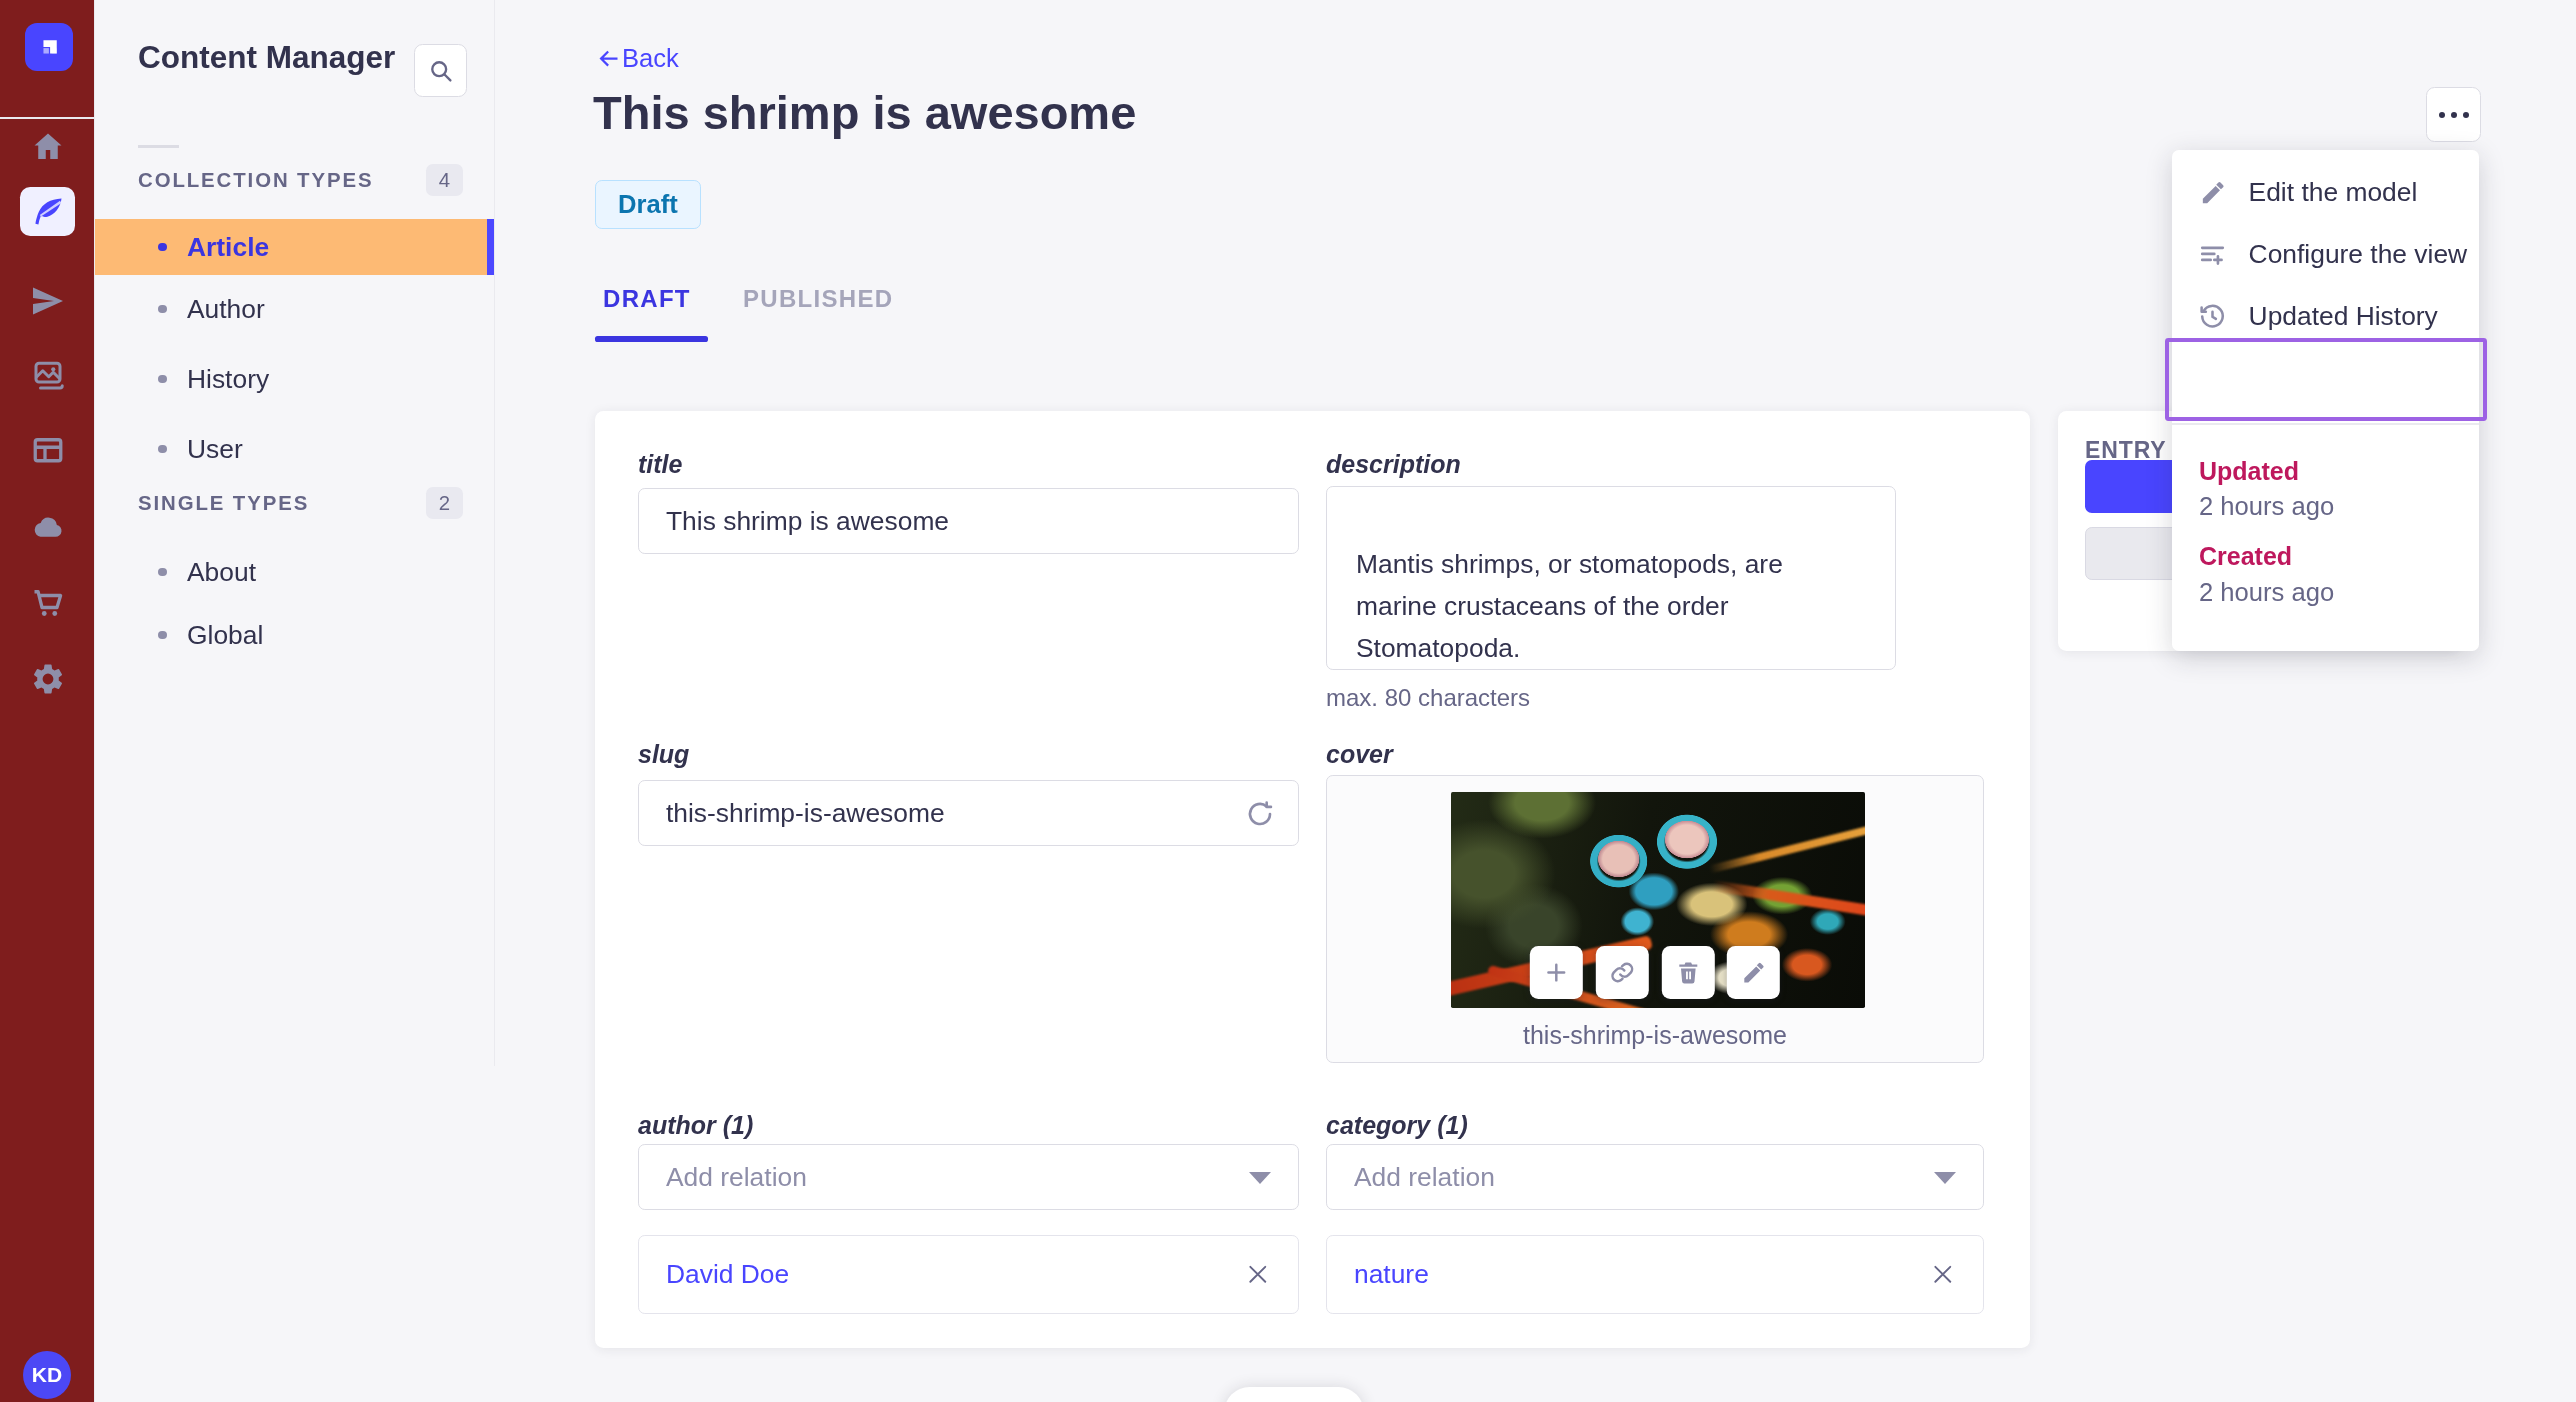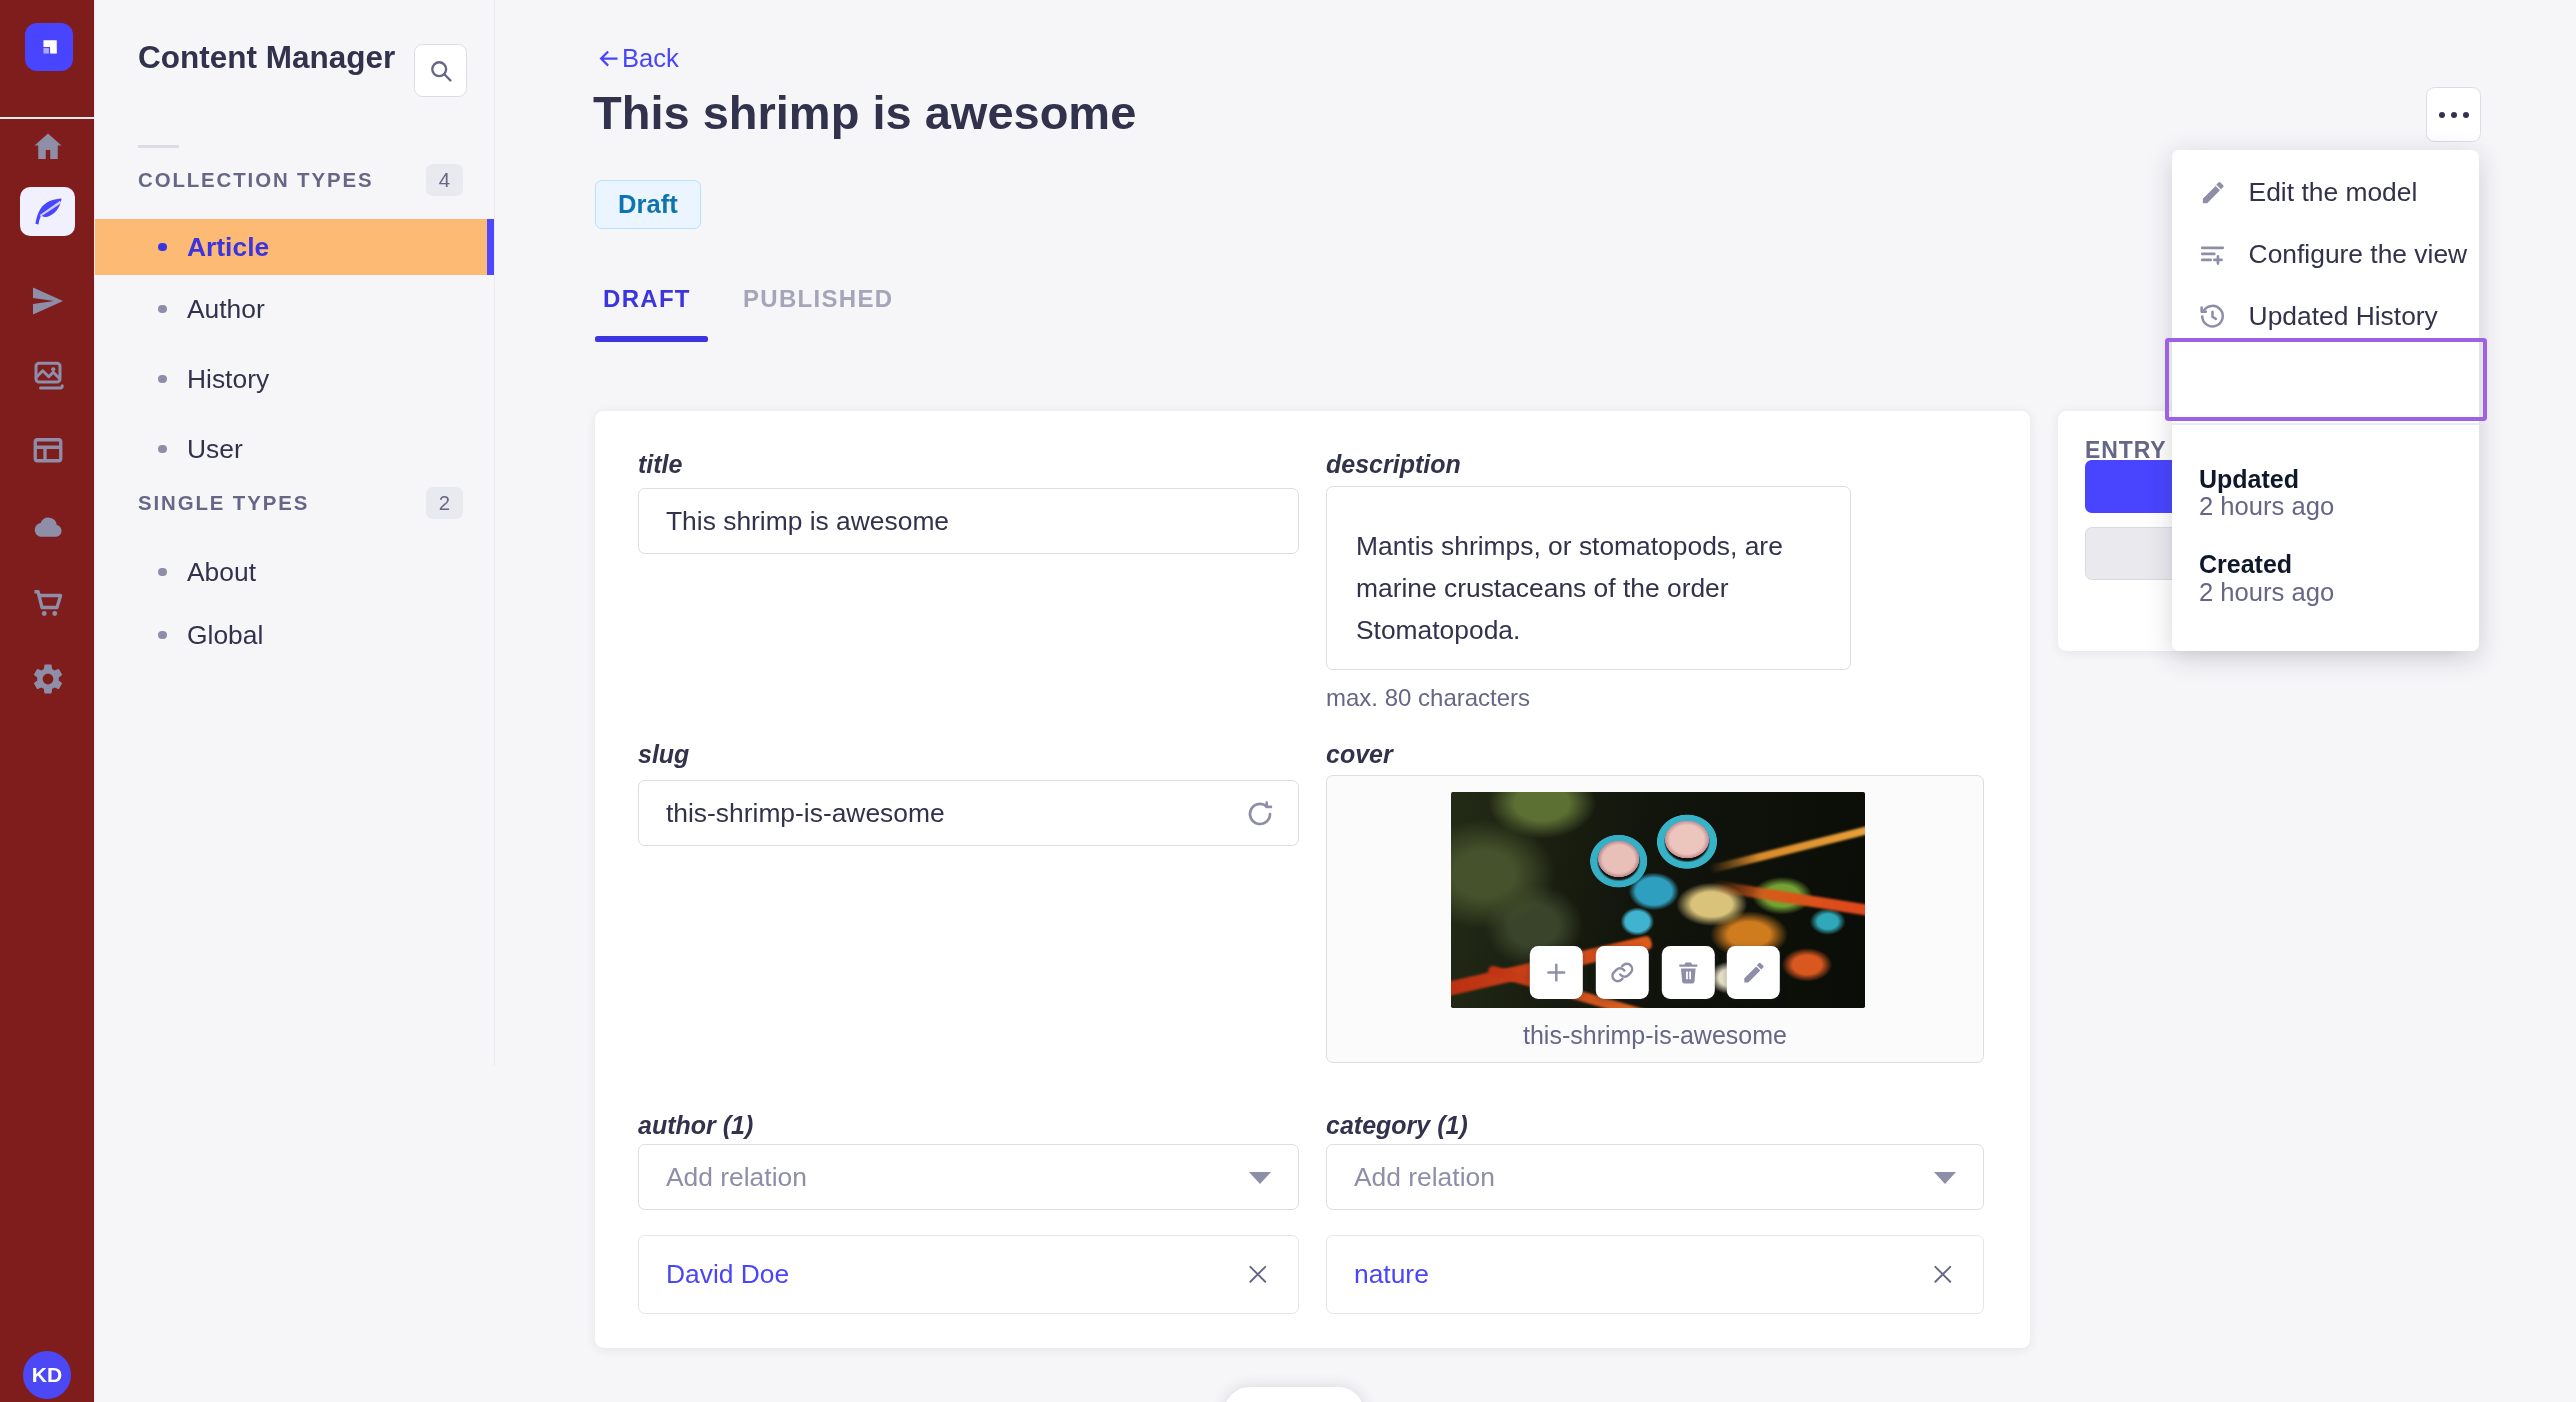--- a/index.html
+++ b/index.html
@@ -95,21 +95,21 @@
   .entry-btn-secondary { left:27px; top:116px; width:358px; height:53px; background:#e9e9ee; border:1.7px solid #d9d9e3; border-radius:6.8px; cursor:pointer; }
 
   
   .menu { left:2172px; top:150px; width:307px; height:501px; background:#fff; border-radius:6.8px;
           box-shadow:0 6.8px 27px rgba(33,33,52,.18); z-index:5; }
   .menu-item { left:0; width:307px; height:62px; display:flex; align-items:center; padding-left:25.6px; gap:22px;
                font-size:26.4px; color:#32324d; cursor:pointer; }
   .menu-item svg { width:29px; height:29px; flex:none; }
   .menu-item.danger { color:#d02b20; }
   .menu-divider { left:0; top:273px; width:307px; height:1.7px; background:#eaeaef; }
-  .meta-label { left:27px; font-size:25px; font-weight:bold; color:#0f172a;margin-top:8px; }
+  .meta-label { left:27px; font-size:25px; font-weight:bold; color:#be185d; }
   .meta-value { left:27px; font-size:25.6px; color:#666687; }
   .annotation-box { left:2165px; top:338px; width:322px; height:83px; border:4.3px solid #9d62e4; border-radius:3.4px; z-index:6; pointer-events:none; }
 
   .bottom-pill { left:1224px; top:1387px; width:140px; height:60px; background:#fff; border-radius:25.6px 25.6px 0 0;
                  box-shadow:0 0 15.3px rgba(33,33,52,.14); cursor:pointer; }
 </style>
 </head>
 <body>
 
 <div class="abs pnav">
@@ -234,21 +234,21 @@
   </div>
 
 <div class="abs card">
 
   <div class="abs f-label" style="left:43px;top:39px">title</div>
   <div class="abs input" style="left:43px;top:77px;width:661px;height:66px">
     <span class="val">This shrimp is awesome</span>
   </div>
 
   <div class="abs f-label" style="left:731px;top:39px">description</div>
-  <div class="abs input" style="left:731px;top:75px;width:525px;height:184px;align-items:center">
+  <div class="abs input" style="left:731px;top:75px;width:570px;height:184px;align-items:flex-end">
     <span class="val" style="margin:20.4px 34px 0 29px;line-height:42px">Mantis shrimps, or stomatopods, are marine crustaceans of the order Stomatopoda.</span>
   </div>
   <div class="abs hint" style="left:731px;top:273px">max. 80 characters</div>
 
   <div class="abs f-label" style="left:43px;top:329px">slug</div>
   <div class="abs input" style="left:43px;top:369px;width:661px;height:66px">
     <span class="val">this-shrimp-is-awesome</span>
     <svg style="position:absolute;right:22px;top:17px" width="32" height="32" viewBox="0 0 24 24" fill="none" stroke="#8e8ea9" stroke-width="2" stroke-linecap="round">
         <path d="M19.5 12a7.5 7.5 0 1 1-2.6-5.7"></path>
         <path d="M17 3.5v3.2h3.2" stroke-linejoin="round"></path>

